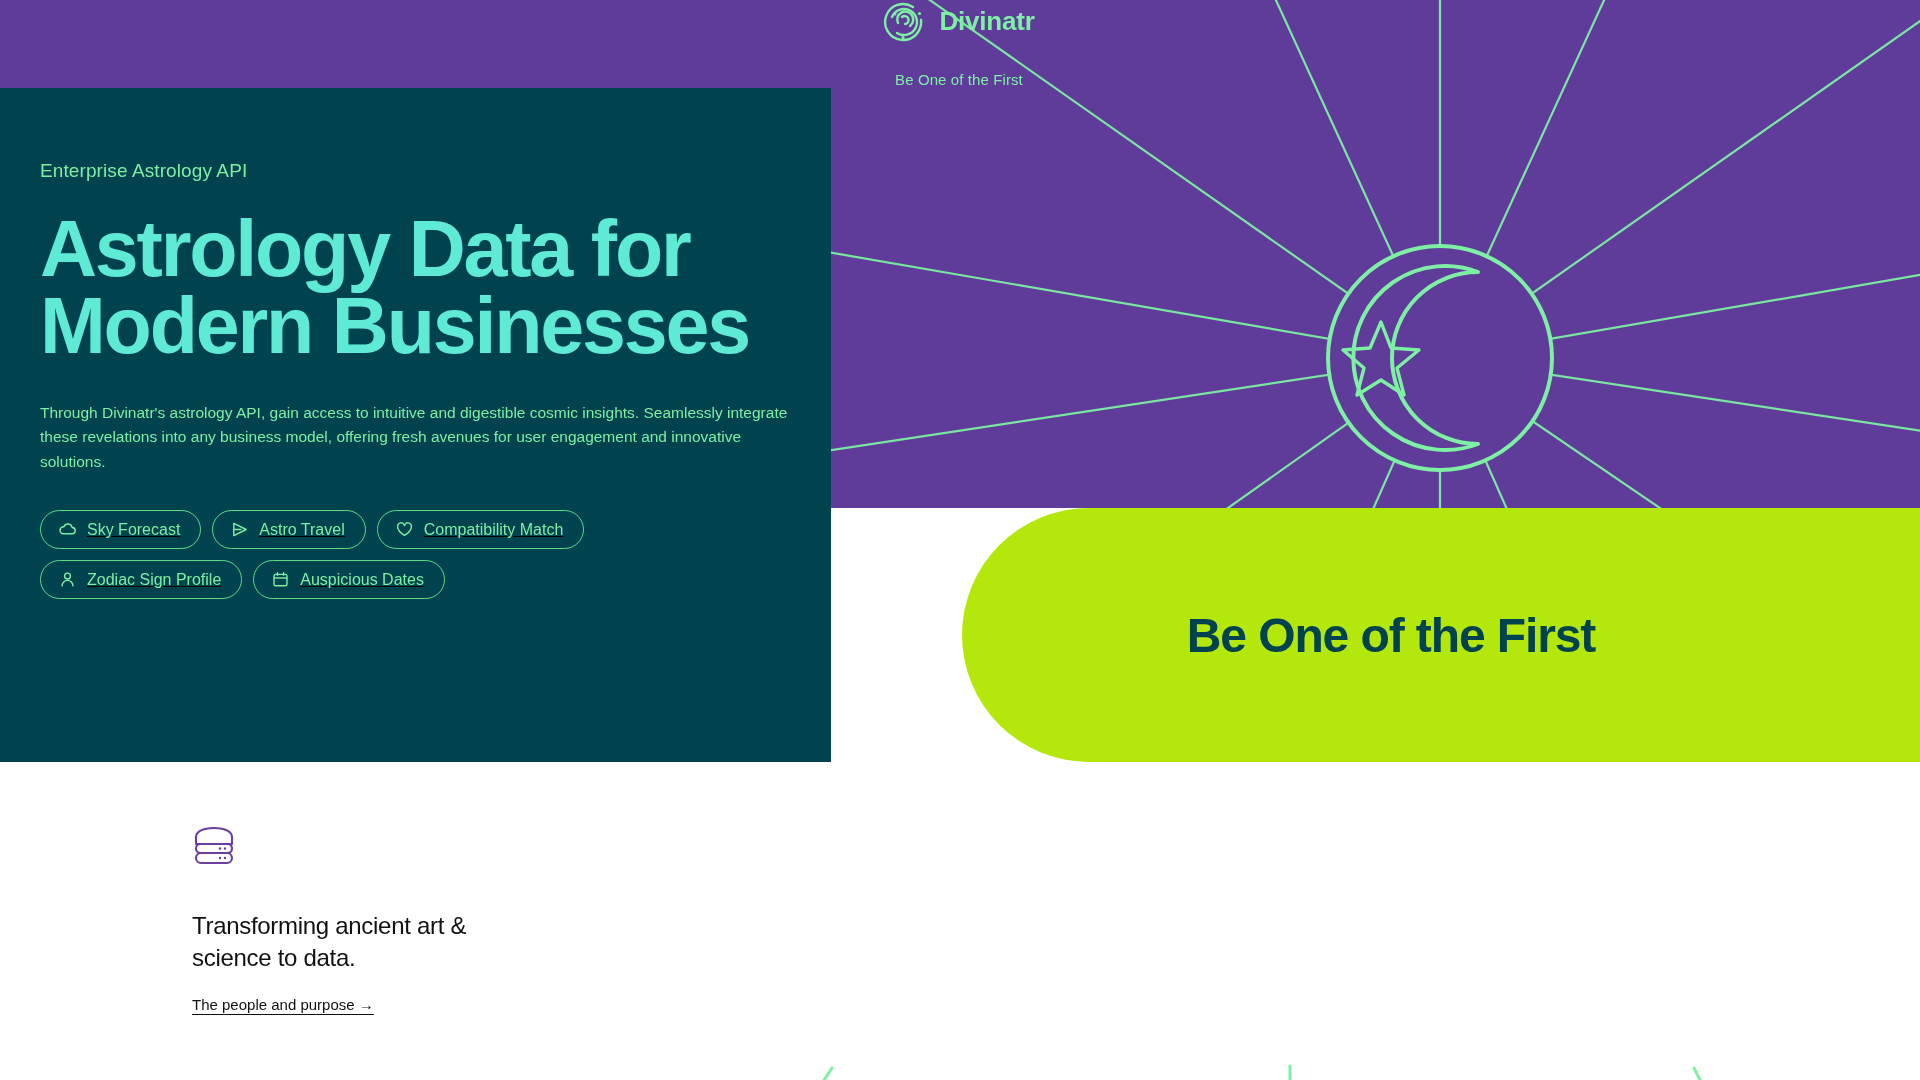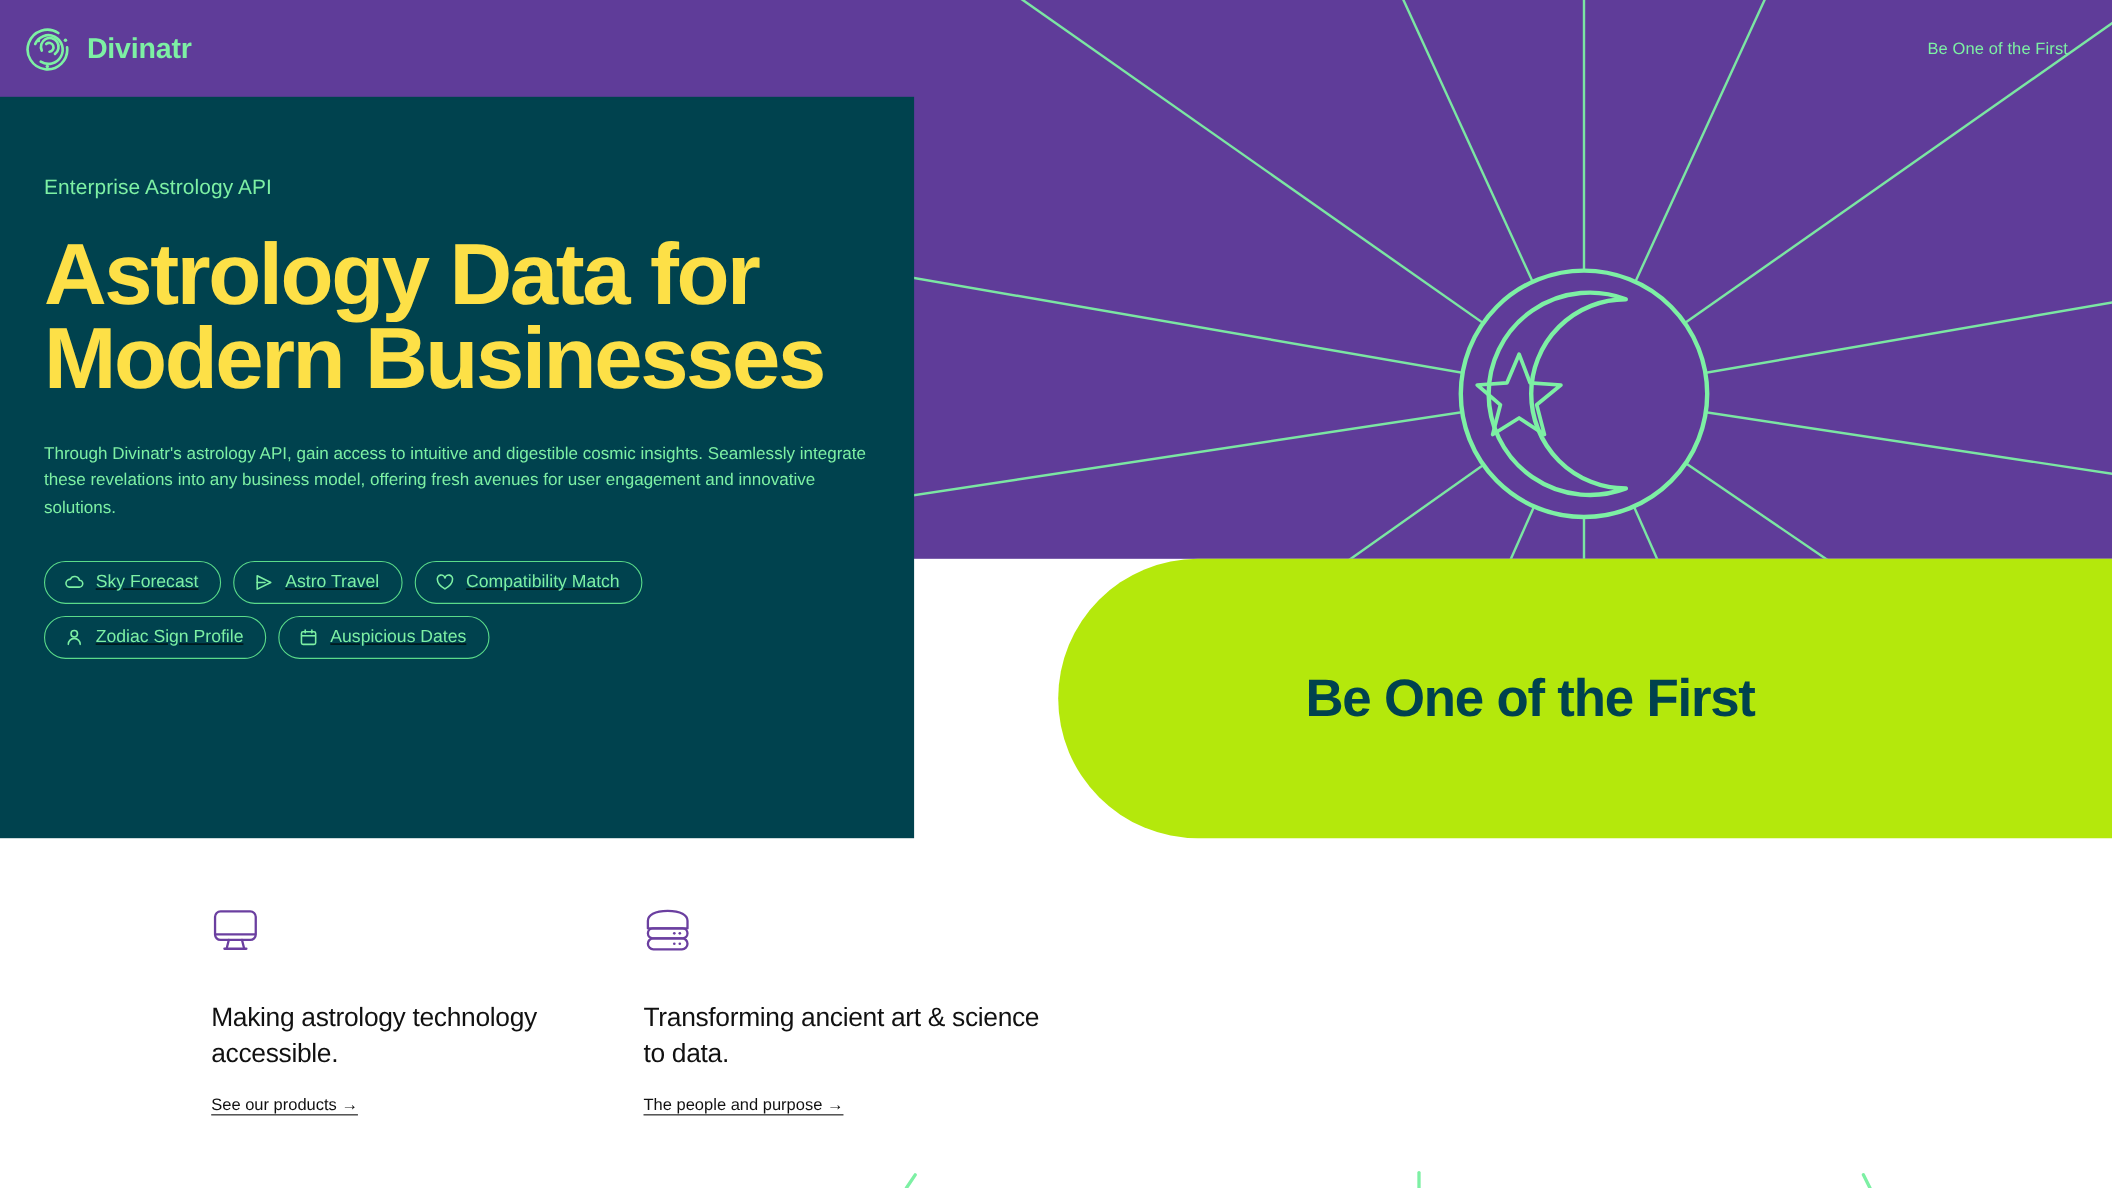--- a/index.html
+++ b/index.html
@@ -15,42 +15,42 @@
   .purple-bg {
     position:absolute; left:0; top:0; width:1920px; height:508px;
     background:#5F3C99; overflow:hidden;
   }
   .rays { position:absolute; left:0; top:0; width:1920px; height:508px; }
 
   
   .topnav {
     position:absolute; left:0; top:0; width:1920px; height:88px;
     display:flex; align-items:center; justify-content:space-between;
-    padding:0 40px 0 23px; z-index:40;
+    padding:0 40px 0 38px; z-index:40;flex-direction:column;
   }
   .brand { display:flex; align-items:center; gap:14px; }
   .brand-mark { width:42px; height:42px; display:block; }
   .brand-name {
     color:#7DF0A4; font-size:26px; font-weight:bold; letter-spacing:-0.2px;
   }
   .nav-right { display:flex; align-items:center; }
   .nav-link {
     color:#7DF0A4; font-size:15px; letter-spacing:0.1px; text-decoration:none;
   }
 
   
   .hero {
     position:absolute; left:0; top:88px; width:831px; height:674px;
     background:#00424E; z-index:30; padding:72px 40px 0 40px;
   }
   .eyebrow {
     color:#7DF0A4; font-size:19px; letter-spacing:0.1px; margin-bottom:28px;
   }
   .headline {
-    color:#fde047; font-size:79px; line-height:0.98; font-weight:bold;
+    color:#5eead4; font-size:79px; line-height:0.98; font-weight:bold;
     letter-spacing:-2.2px; margin-bottom:36px; max-width:880px;
   }
   .subcopy {
     color:#7DF0A4; font-size:15.5px; line-height:1.58; max-width:812px;
     margin-bottom:36px;
   }
   .pills { display:flex; flex-wrap:wrap; gap:11px; max-width:790px;text-decoration:underline; }
   .pill {
     display:inline-flex; align-items:center; gap:10px;
     border:1.6px solid #5ADB8A; border-radius:999px;
@@ -190,32 +190,20 @@
 
     </div>
   </div>
 
   <div class="cta">
     <span class="cta-text">Be One of the First</span>
   </div>
 
   <div class="features">
 
-    <div class="feature">
-      <div class="f-icon">
-        <svg width="44" height="44" viewBox="0 0 44 44">
-          <rect x="3.5" y="4.5" width="37" height="26" rx="5" fill="none" stroke="#6B3FA0" stroke-width="2.1"></rect>
-          <path d="M3.5 25.5 H40.5" stroke="#6B3FA0" stroke-width="2.1"></path>
-          <path d="M16 30.5 L14 38.5 M28 30.5 L30 38.5" stroke="#6B3FA0" stroke-width="2.1" stroke-linecap="round"></path>
-          <path d="M12 38.5 H32" stroke="#6B3FA0" stroke-width="2.1" stroke-linecap="round"></path>
-        </svg>
-      </div>
-      <div class="f-title">Making astrology technology accessible.</div>
-      <a class="f-link" href="#">See our products →</a>
-    </div>
 
     <div class="feature">
       <div class="f-icon">
         <svg width="44" height="44" viewBox="0 0 44 44">
           <path d="M4 20 V13 C4 8 10 4 22 4 C34 4 40 8 40 13 V20 Z" fill="none" stroke="#6B3FA0" stroke-width="2.1" stroke-linejoin="round"></path>
           <rect x="4" y="20" width="36" height="9" rx="4.5" fill="none" stroke="#6B3FA0" stroke-width="2.1"></rect>
           <rect x="4" y="29" width="36" height="10" rx="5" fill="none" stroke="#6B3FA0" stroke-width="2.1"></rect>
           <circle cx="28" cy="24.5" r="1.2" fill="#6B3FA0"></circle>
           <circle cx="33" cy="24.5" r="1.2" fill="#6B3FA0"></circle>
           <circle cx="28" cy="34" r="1.2" fill="#6B3FA0"></circle>

